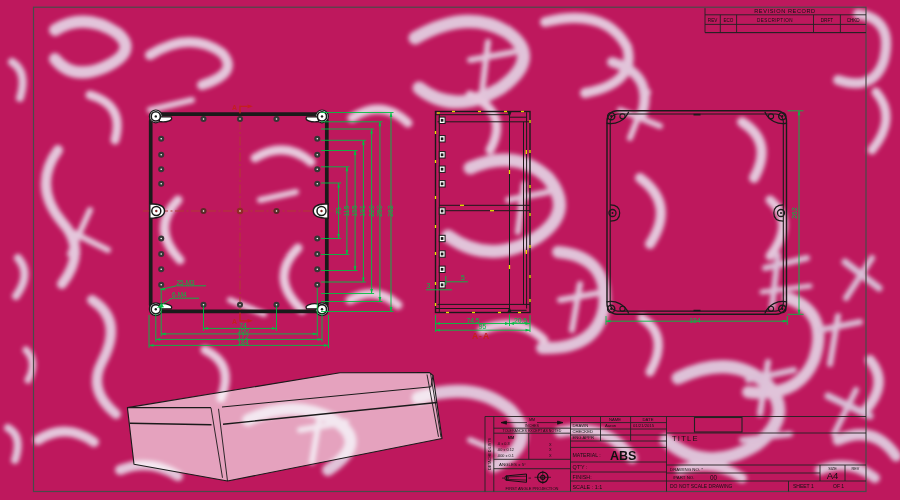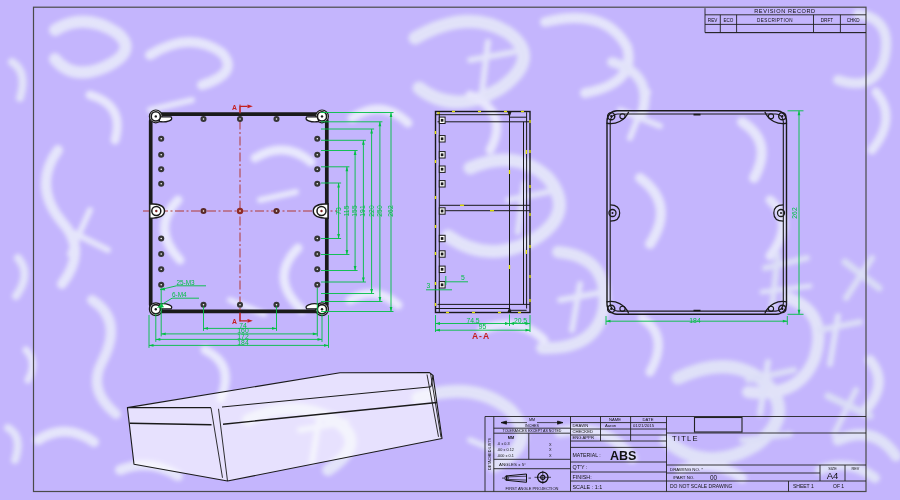--- a/index.html
+++ b/index.html
@@ -1,17 +1,17 @@
 <!DOCTYPE html>
 <html><head>
 <meta charset="utf-8">
 <title>Enclosure Drawing</title>
 <style>
 html,body { margin:0; padding:0; background:#ffffff; }
-#page { position:relative; width:900px; height:500px; background:#c4b5fd; overflow:hidden; }
+#page { position:relative; width:900px; height:500px; background:#be185d; overflow:hidden; }
 svg { display:block; }
 </style>
 </head>
 <body>
 <div id="page">
 <svg width="900" height="500" viewBox="0 0 900 500" xmlns="http://www.w3.org/2000/svg">
 
 <defs>
         <filter id="wmblur" x="-30%" y="-30%" width="160%" height="160%">
           <feGaussianBlur stdDeviation="2.2"></feGaussianBlur>

